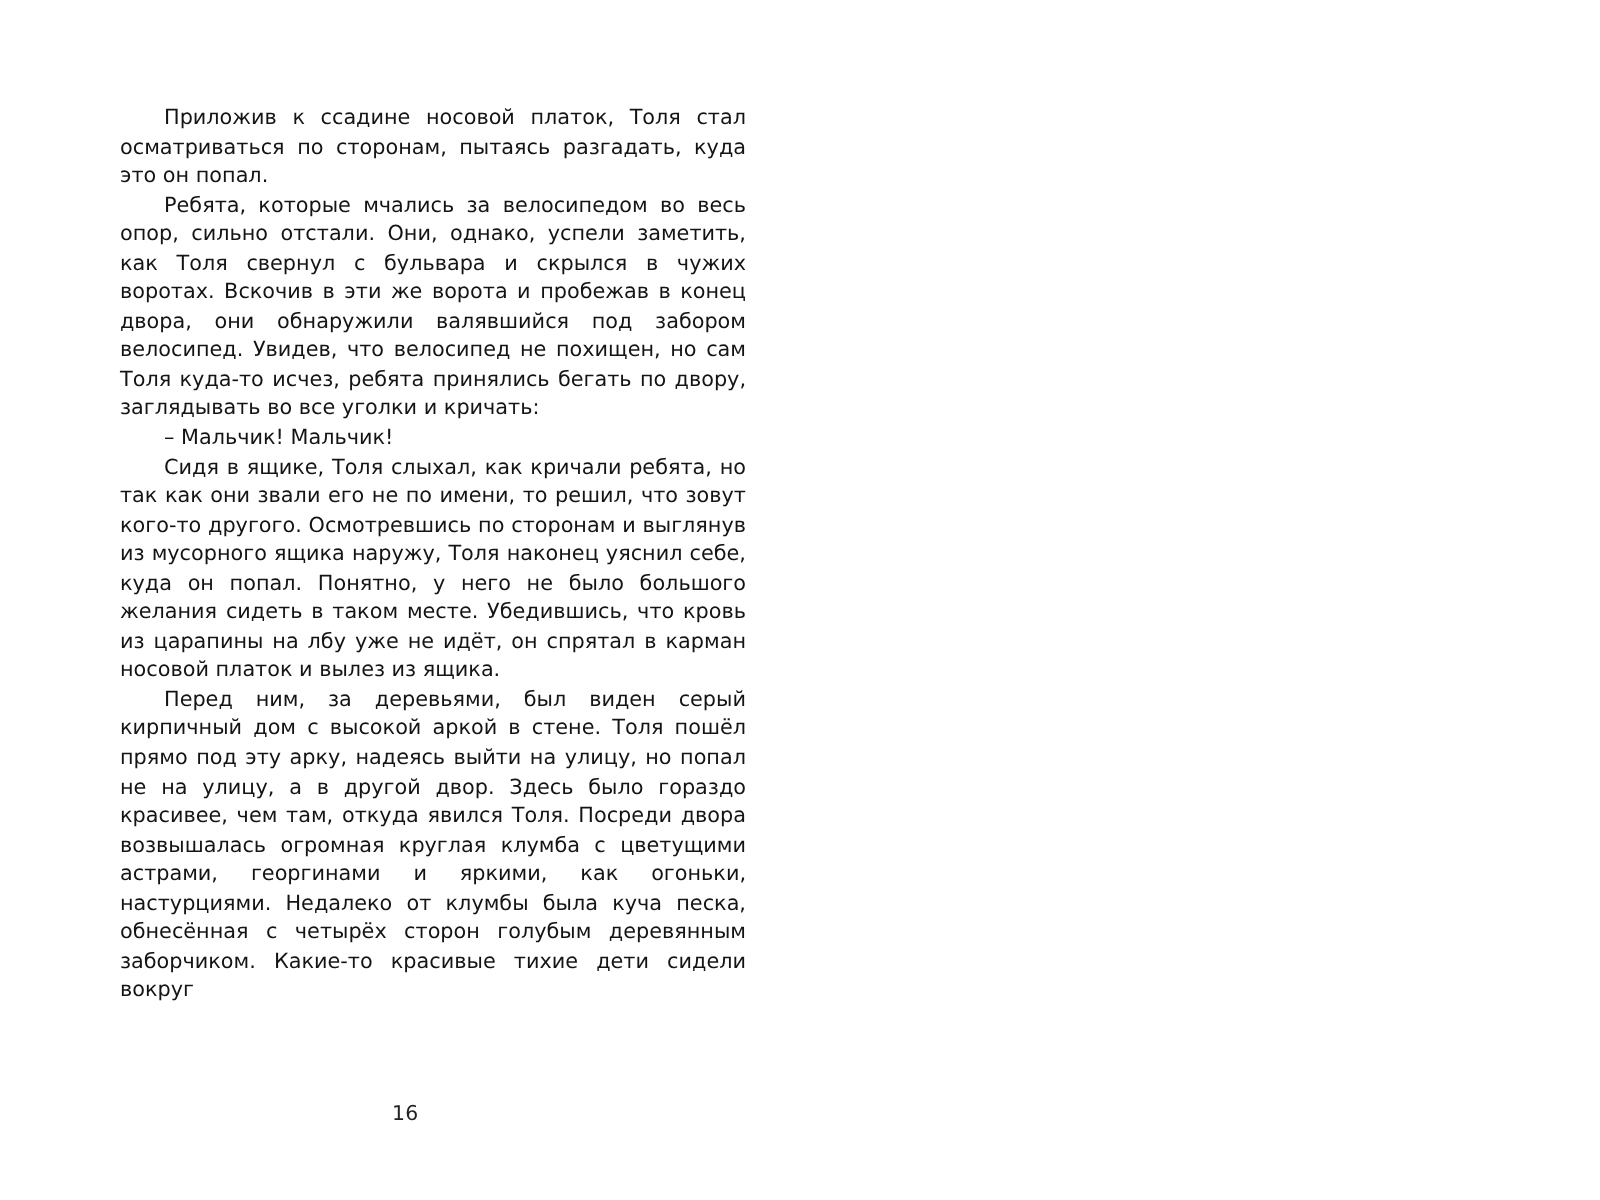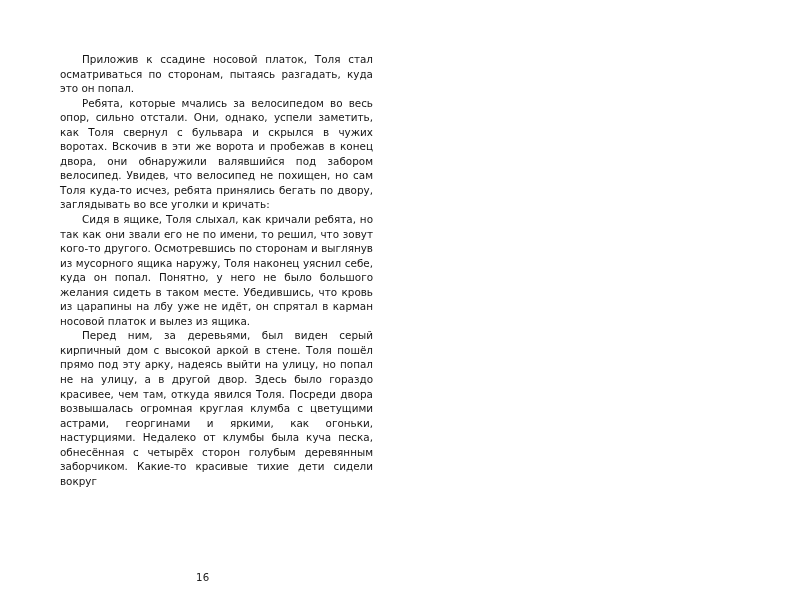--- a/index.html
+++ b/index.html
@@ -51,32 +51,33 @@
     top: 52px;
     width: 313px;
   }
 
   .folio {
     position: absolute;
     font-size: 10.2px;
     color: #222;
     letter-spacing: .2px;
   }
-  .folio-left  { left: 196px;  top: 572px; text-align: center; }
+  .folio-left  { left: 196px;  top: 552px; text-align: center; }
 </style>
 </head>
 <body>
 
 <div class="spread">
 
   <div class="page page-left">
 
     <div class="textcol col-left">
       <p>Приложив к ссадине носовой платок, Толя стал осматриваться по сторонам, пытаясь разгадать, куда это он попал.</p>
       <p>Ребята, которые мчались за велосипедом во весь опор, сильно отстали. Они, однако, успели заметить, как Толя свернул с бульвара и скрылся в чужих воротах. Вскочив в эти же ворота и пробежав в конец двора, они обнаружили валявшийся под забором велосипед. Увидев, что велосипед не похищен, но сам Толя куда-то исчез, ребята принялись бегать по двору, заглядывать во все уголки и кричать:</p>
+      <p>– Мальчик! Мальчик!</p>
       <p>Сидя в ящике, Толя слыхал, как кричали ребята, но так как они звали его не по имени, то решил, что зовут кого-то другого. Осмотревшись по сторонам и выглянув из мусорного ящика наружу, Толя наконец уяснил себе, куда он попал. Понятно, у него не было большого желания сидеть в таком месте. Убедившись, что кровь из царапины на лбу уже не идёт, он спрятал в карман носовой платок и вылез из ящика.</p>
       <p>Перед ним, за деревьями, был виден серый кирпичный дом с высокой аркой в стене. Толя пошёл прямо под эту арку, надеясь выйти на улицу, но попал не на улицу, а в другой двор. Здесь было гораздо красивее, чем там, откуда явился Толя. Посреди двора возвышалась огромная круглая клумба с цветущими астрами, георгинами и яркими, как огоньки, настурциями. Недалеко от клумбы была куча песка, обнесённая с четырёх сторон голубым деревянным заборчиком. Какие-то красивые тихие дети сидели вокруг</p>
     </div>
 
     <div class="folio folio-left">16</div>
   </div>
 
   <div class="page page-right">
 
     

